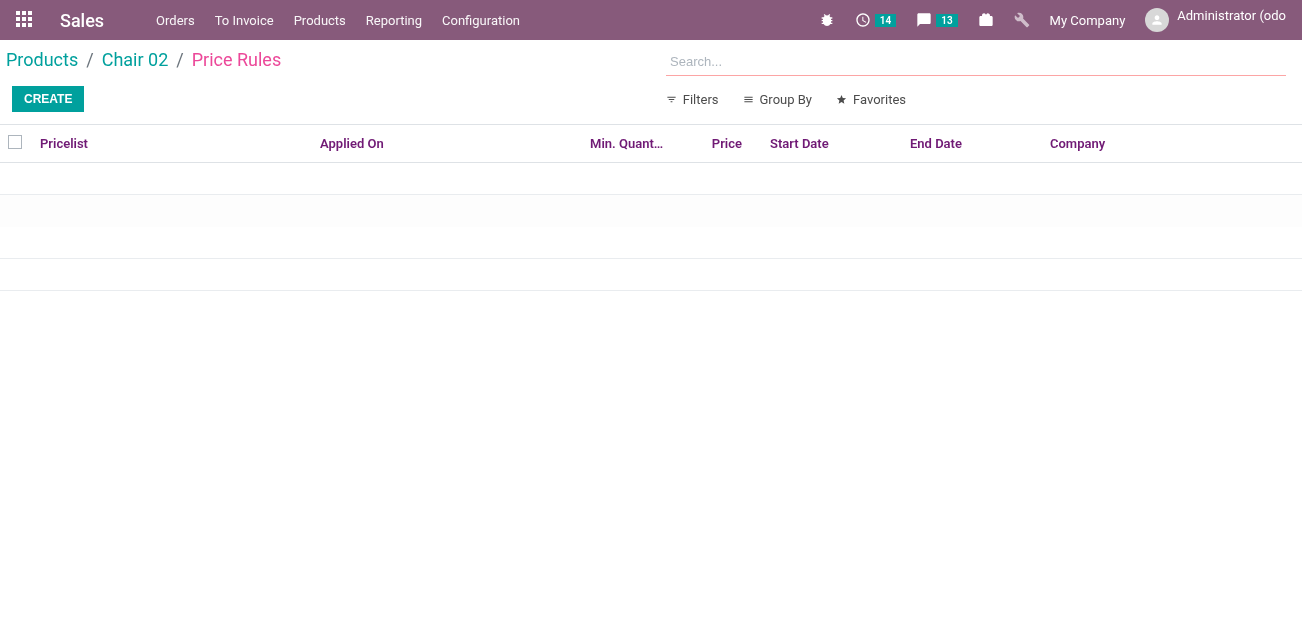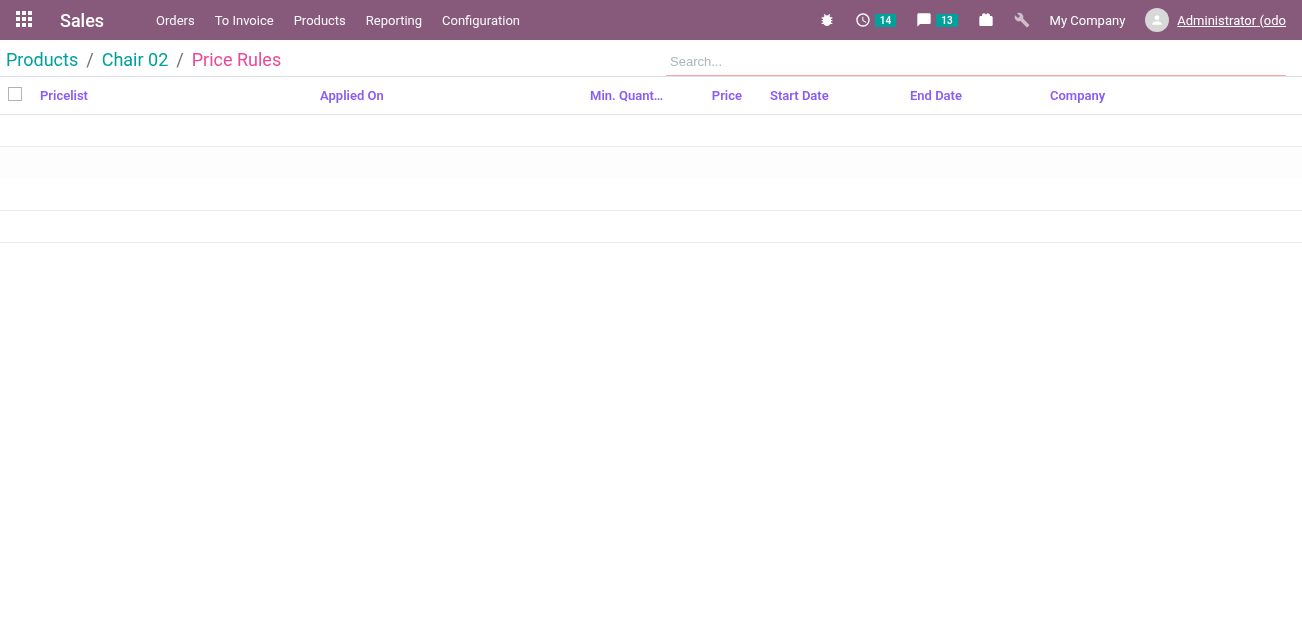--- a/index.html
+++ b/index.html
@@ -11,21 +11,21 @@
 .apps-icon span { background: #fff; width: 4px; height: 4px; }
 .brand { font-size: 18px; font-weight: 500; color: #fff; margin-left: 4px; margin-right: 30px; }
 .nav-menu { display: flex; gap: 20px; }
 .nav-item { color: #fff; font-size: 13px; cursor: pointer; opacity: 0.95; }
 
 .navbar-right { margin-left: auto; display: flex; align-items: center; gap: 20px; }
 .nav-icon { position: relative; cursor: pointer; display: flex; align-items: center; color: #fff; }
 .nav-icon svg { width: 16px; height: 16px; fill: #fff; }
 .badge { background: #00a09d; color: #fff; font-size: 10px; padding: 1px 5px; border-radius: 0; margin-left: 4px; font-weight: 600; min-width: 18px; text-align: center; }
 .company-name { color: #fff; font-size: 13px; cursor: pointer; }
-.user-area { display: flex; align-items: center; gap: 8px; cursor: pointer; text-decoration: underline; }
+.user-area { display: flex; align-items: flex-start; gap: 8px; cursor: pointer; }
 .avatar { width: 24px; height: 24px; border-radius: 50%; background: #d8d8d8; display: flex; align-items: center; justify-content: center; }
 .avatar svg { width: 14px; height: 14px; fill: #fff; }
 .user-name { color: #fff; font-size: 13px; white-space: nowrap; }
 
 .control-panel { border-bottom: 1px solid #dee2e6; padding: 8px 16px 0 6px; }
 .cp-top { display: flex; align-items: center; }
 .breadcrumb { display: flex; align-items: center; font-size: 18px; gap: 8px; padding-bottom: 6px; }
 .breadcrumb a { color: #00a09d; text-decoration: none; cursor: pointer; }
 .breadcrumb .sep { color: #6c757d; }
 .breadcrumb .current { color: #ec4899; }
@@ -34,21 +34,21 @@
 .search-input::placeholder { color: #adb5bd; }
 
 .cp-bottom { display: flex; align-items: center; padding: 10px 0 12px 0; }
 .btn-create { background: #00a09d; color: #fff; border: none; padding: 6px 12px; font-size: 12px; font-weight: 600; text-transform: uppercase; cursor: pointer; margin-left: 6px; }
 .cp-right-controls { margin-left: auto; display: flex; gap: 24px; padding-right: 380px; }
 .filter-btn { display: flex; align-items: center; gap: 6px; color: #4c4c4c; cursor: pointer; font-size: 13px; }
 .filter-btn svg { width: 11px; height: 11px; fill: #4c4c4c; }
 
 .table-wrap { width: 100%; }
 table { width: 100%; border-collapse: collapse; }
-thead th { text-align: left; font-size: 13px; font-weight: 600; color: #8b5cf6; padding: 10px 8px; border-bottom: 1px solid #dee2e6; background: #fff; }
+thead th { text-align: left; font-size: 13px; font-weight: 600; color: #701a75; padding: 10px 8px; border-bottom: 1px solid #dee2e6; background: #fff; }
 thead th:first-child { width: 32px; padding-left: 8px; }
 .checkbox { width: 14px; height: 14px; border: 1px solid #adb5bd; display: inline-block; cursor: pointer; background: #fff; }
 tbody tr.empty-row td { height: 32px; border-bottom: 1px solid #e9ecef; }
 tbody tr.gap-row td { height: 32px; border: none; background: #f2f2f2; opacity: 0.35; }
 tbody tr.gap-row.light td { background: #fafafa; }
 
 .th-price { text-align: right; padding-right: 20px; }
 </style>
 </head>
 <body>
@@ -121,20 +121,43 @@
       <a>Products</a>
       <span class="sep">/</span>
       <a>Chair 02</a>
       <span class="sep">/</span>
       <span class="current">Price Rules</span>
     </div>
     <div class="search-wrap">
       <input class="search-input" placeholder="Search..." style="">
     </div>
   </div>
+  <div class="cp-bottom">
+    <button class="btn-create">CREATE</button>
+    <div class="cp-right-controls">
+      <div class="filter-btn">
+        <svg viewBox="0 0 24 24">
+            <path d="M10 18h4v-2h-4v2zM3 6v2h18V6H3zm3 7h12v-2H6v2z"></path>
+          </svg>
+        <span>Filters</span>
+      </div>
+      <div class="filter-btn">
+        <svg viewBox="0 0 24 24">
+            <path d="M3 18h18v-2H3v2zm0-5h18v-2H3v2zm0-7v2h18V6H3z"></path>
+          </svg>
+        <span>Group By</span>
+      </div>
+      <div class="filter-btn">
+        <svg viewBox="0 0 24 24">
+            <path d="M12 17.27L18.18 21l-1.64-7.03L22 9.24l-7.19-.61L12 2 9.19 8.63 2 9.24l5.46 4.73L5.82 21z"></path>
+          </svg>
+        <span>Favorites</span>
+      </div>
+    </div>
+  </div>
 </div>
 
 <div class="table-wrap">
   <table>
     <thead>
       <tr>
         <th><span class="checkbox"></span></th>
         <th style="width:280px">Pricelist</th>
         <th style="width:270px">Applied On</th>
         <th style="width:110px">Min. Quant…</th>

